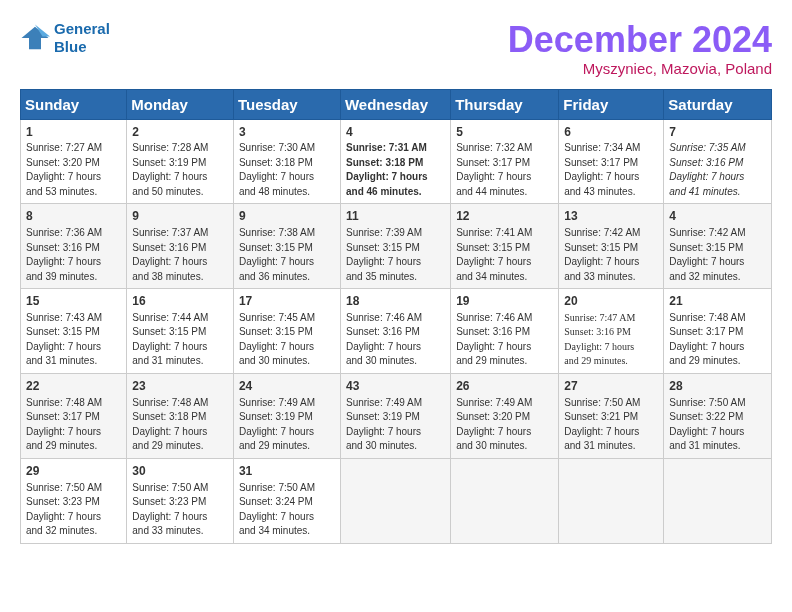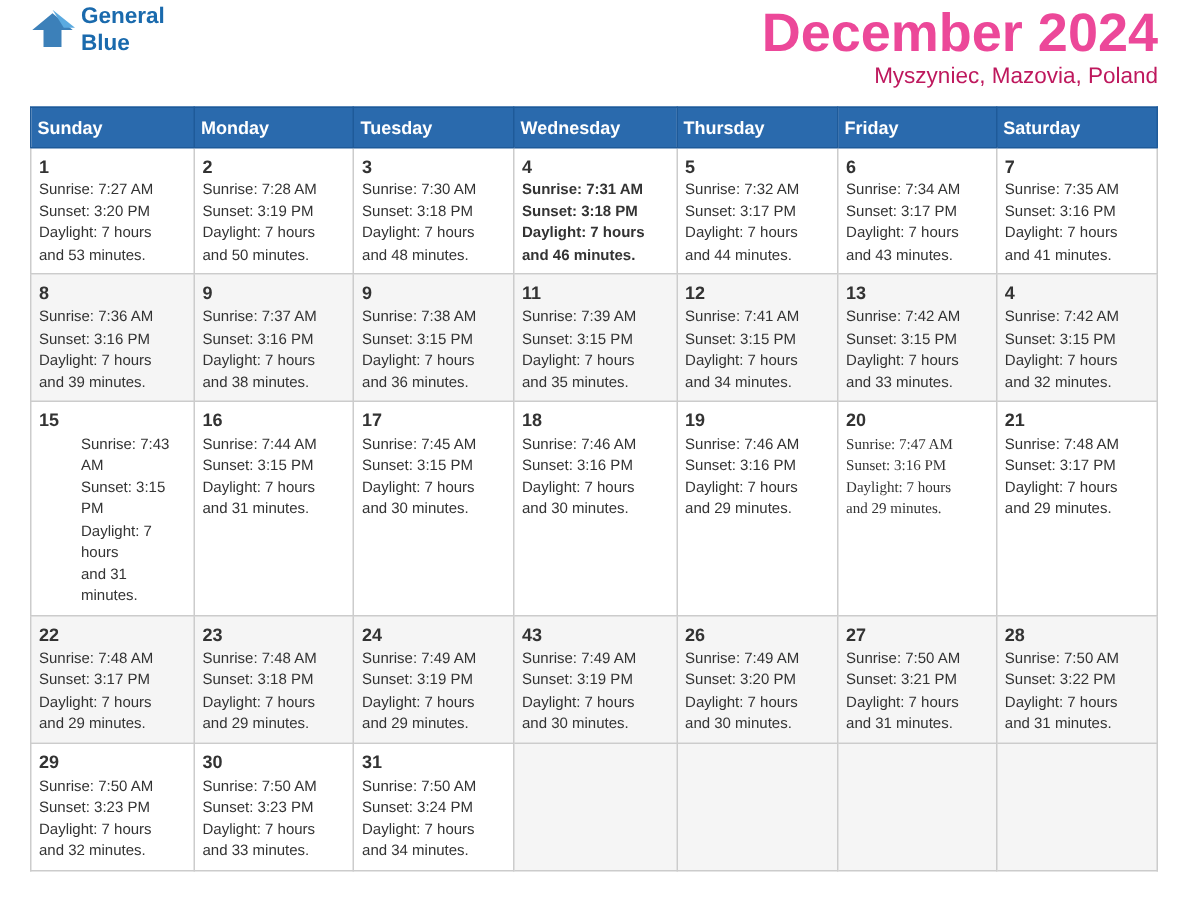--- a/index.html
+++ b/index.html
@@ -5,21 +5,21 @@
     * { margin: 0; padding: 0; box-sizing: border-box; }
     body {
       font-family: Arial, sans-serif;
       background: #fff;
       width: 792px;
       height: 612px;
       overflow: hidden;
     }
     .page {
       width: 792px;
-      padding: 2px 20px 12px 20px;
+      padding: 20px 20px 12px 20px;
     }
     .header {
       display: flex;
       justify-content: space-between;
       align-items: flex-start;
       margin-bottom: 12px;
     }
     .logo {
       display: flex;
       align-items: center;
@@ -28,38 +28,38 @@
     .logo-bird {
       width: 30px;
       height: 30px;
     }
     .title-block {
       text-align: right;
     }
     .month-title {
       font-size: 36px;
       font-weight: bold;
-      color: #ec4899;
+      color: #8b5cf6;
       line-height: 1.1;
     }
     .location {
       font-size: 15px;
       color: #be185d;
     }
     table {
       width: 100%;
       border-collapse: collapse;
       font-size: 10px;
     }
     thead tr th {
       background: #2a6aad;
       color: #fff;
       padding: 6px 4px;
       text-align: left;
-      font-size: 12px;
+      font-size: 15px;
       font-weight: bold;
       border: 1px solid #1e5a99;
     }
     tbody tr td {
       border: 1px solid #ccc;
       vertical-align: top;
       padding: 4px 5px;
       width: 113px;
       height: 76px;
       background: #fff;
@@ -159,21 +159,21 @@
           </td>
           <td>
             <span class="day-num">6</span>
             <div class="day-info" style="white-space: pre-line;">Sunrise: 7:34 AM
 Sunset: 3:17 PM
 Daylight: 7 hours
 and 43 minutes.</div>
           </td>
           <td>
             <span class="day-num">7</span>
-            <div class="day-info" style="white-space: pre-line;">Sunrise: 7:35 AM
+            <div class="day-info" style="white-space: pre-line; font-style: italic;">Sunrise: 7:35 AM
 Sunset: 3:16 PM
 Daylight: 7 hours
 and 41 minutes.</div>
           </td>
         </tr>
         <tr>
           <td>
             <span class="day-num">8</span>
             <div class="day-info" style="white-space: pre-line;">Sunrise: 7:36 AM
 Sunset: 3:16 PM
@@ -219,21 +219,21 @@
             <span class="day-num">4</span>
             <div class="day-info" style="white-space: pre-line;">Sunrise: 7:42 AM
 Sunset: 3:15 PM
 Daylight: 7 hours
 and 32 minutes.</div>
           </td>
         </tr>
         <tr>
           <td>
             <span class="day-num">15</span>
-            <div class="day-info" style="white-space: pre-line; margin-left: 28px;">Sunrise: 7:43 AM
+            <div class="day-info" style="white-space: pre-line;">Sunrise: 7:43 AM
 Sunset: 3:15 PM
 Daylight: 7 hours
 and 31 minutes.</div>
           </td>
           <td>
             <span class="day-num">16</span>
             <div class="day-info" style="white-space: pre-line;">Sunrise: 7:44 AM
 Sunset: 3:15 PM
 Daylight: 7 hours
 and 31 minutes.</div>

